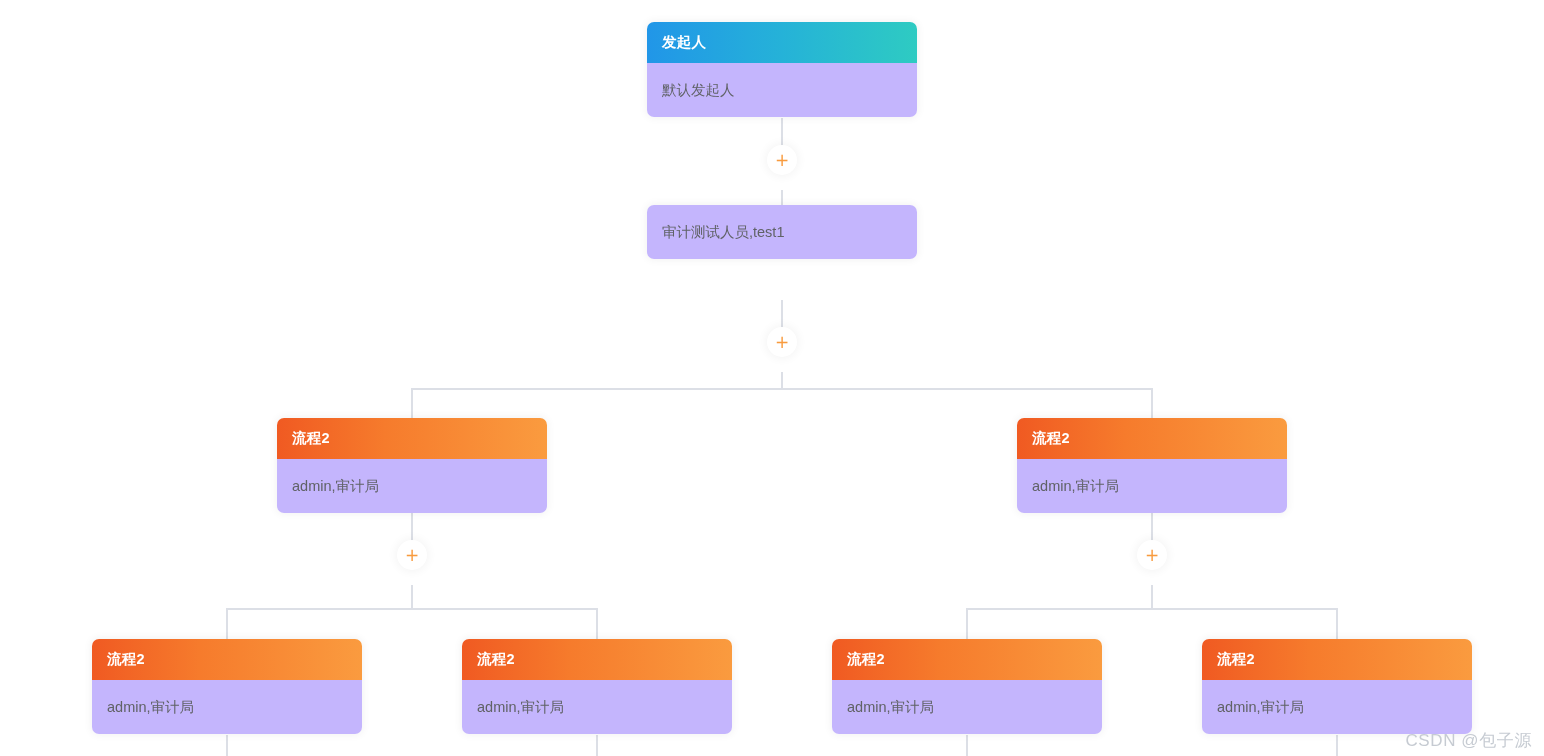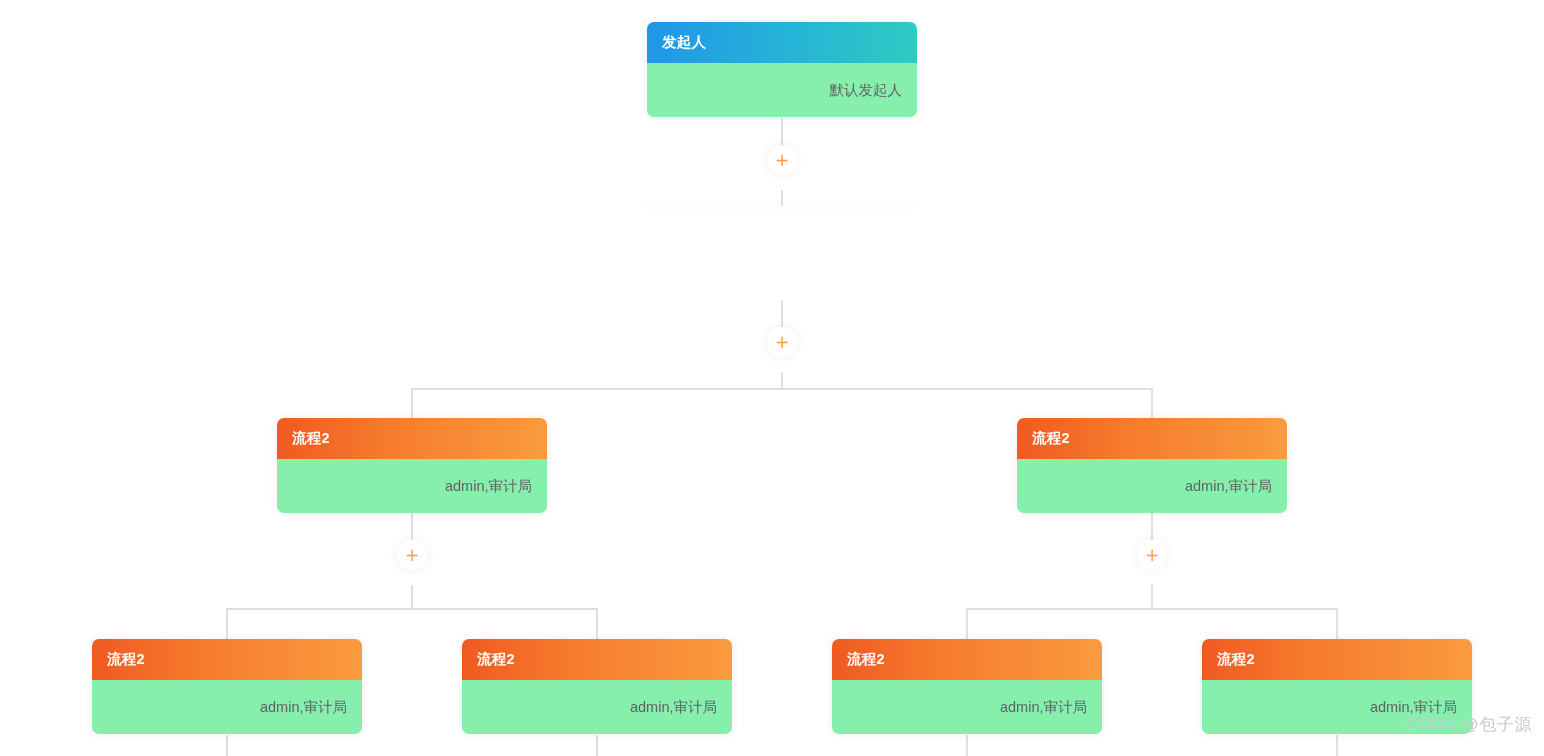--- a/index.html
+++ b/index.html
@@ -80,29 +80,28 @@
   .node-header.flow {
     background: linear-gradient(90deg, #f05a22 0%, #f67b2c 40%, #fa9b3f 100%);
   }
   .node-body {
     min-height: 54px;
     display: flex;
     align-items: center;
     padding: 4px 15px;
     color: #606266;
     font-size: 14.5px;
-    background: #86efac;
-    justify-content: flex-end;
+    background: #c4b5fd;
   }
 
   
   .watermark {
     position: absolute;
     right: 12px;
-    bottom: 20px;
+    bottom: 4px;
     color: #c6cbd2;
     font-size: 17px;
     letter-spacing: 0.6px;
     user-select: none;
     white-space: nowrap;
     z-index: 9;
   }
 </style>
 </head>
 <body>
@@ -143,20 +142,23 @@
     <div class="node-body">
       <span>默认发起人</span>
     </div>
   </div>
 
   <div class="plus-btn" style="left:767px; top:145px;">
     <span class="glyph">+</span>
   </div>
 
   <div class="node" style="left:647px; top:205px;">
+    <div class="node-body">
+      <span>审计测试人员,test1</span>
+    </div>
   </div>
 
   <div class="plus-btn" style="left:767px; top:327px;">
     <span class="glyph">+</span>
   </div>
 
   <div class="node" style="left:277px; top:418px;">
     <div class="node-header flow">
       <span>流程2</span>
     </div>

